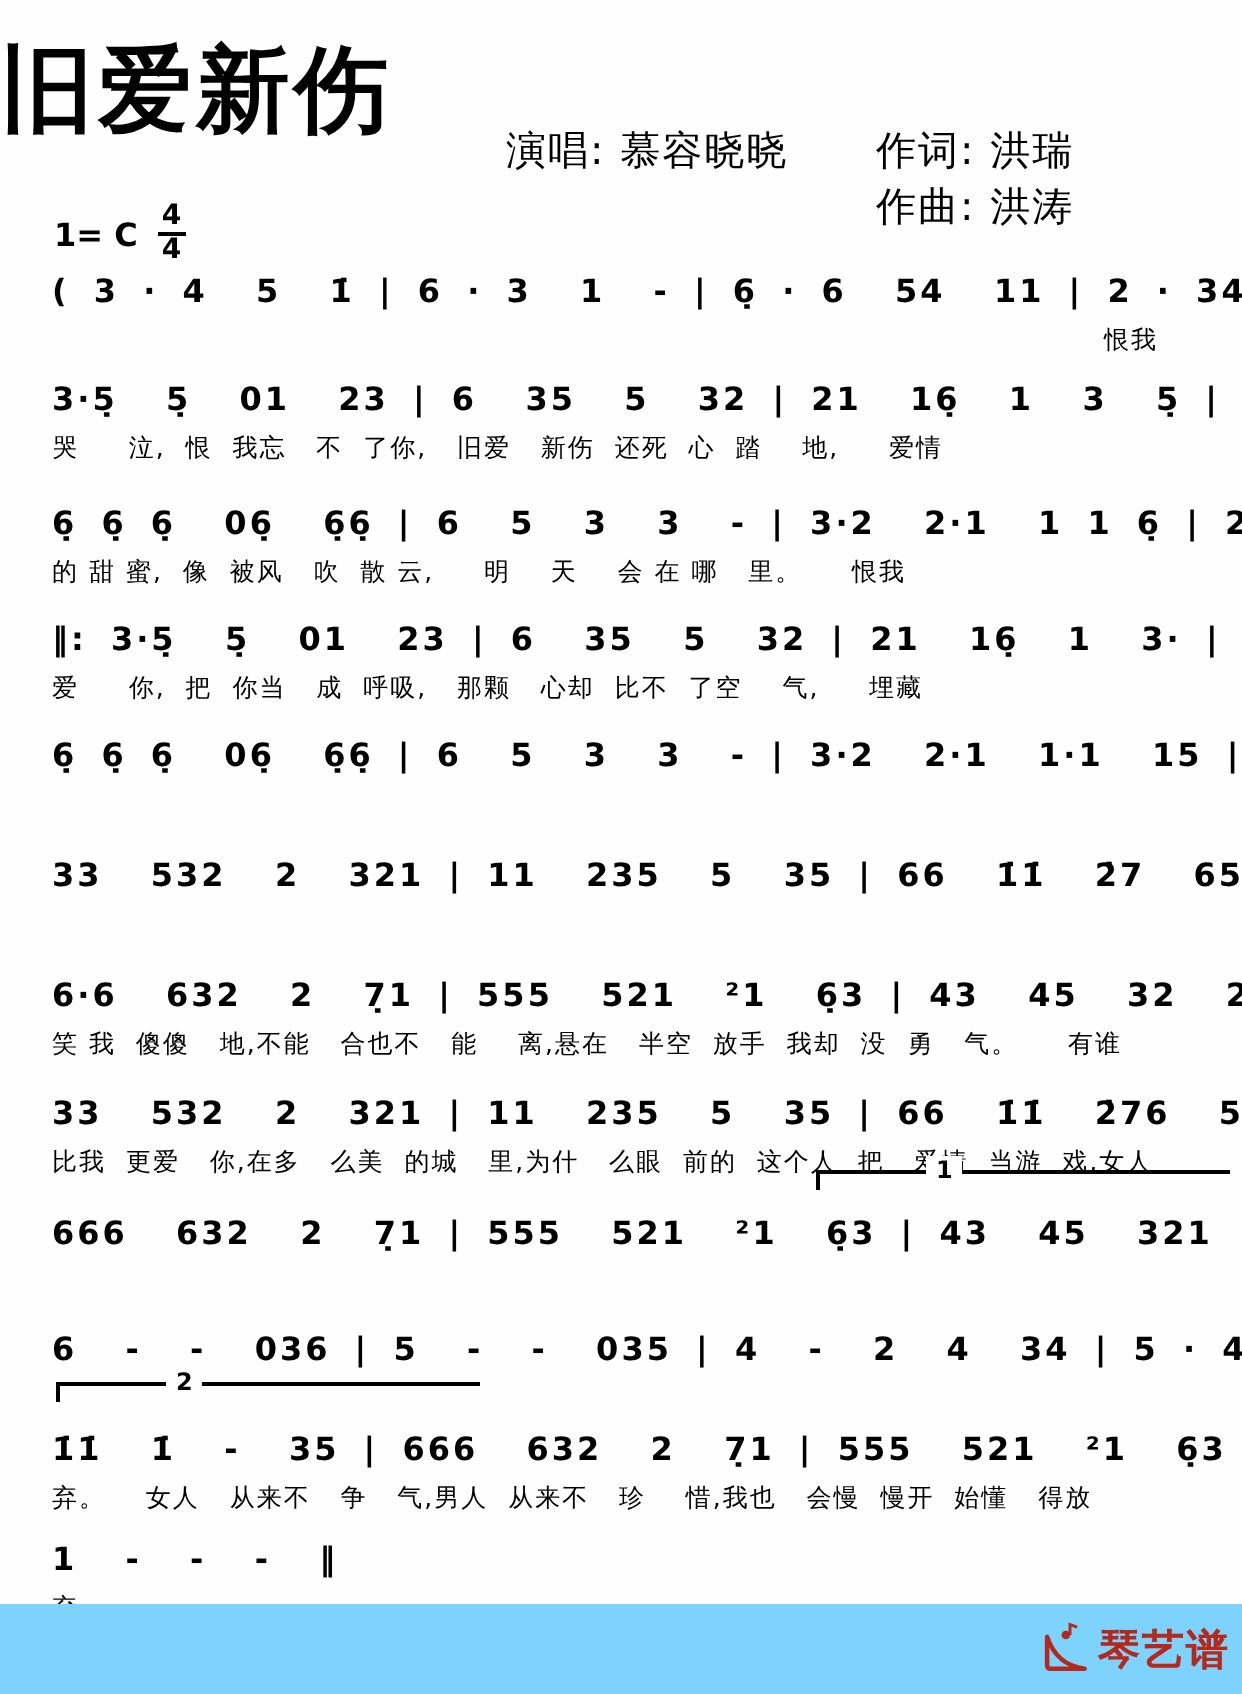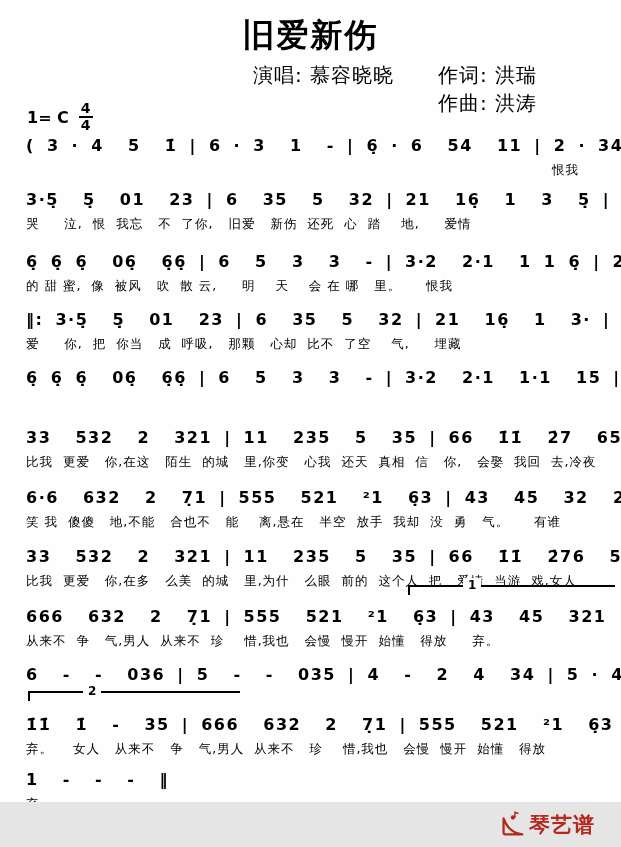--- a/index.html
+++ b/index.html
@@ -10,22 +10,21 @@
     height: 847px;
     background: #fefefe;
     font-family: "DejaVu Sans", sans-serif;
     color: #000;
     overflow: hidden;
   }
   
   .title {
     position: absolute;
     top: 14px; left: 0; right: 0;
-    text-align: center;
-    font-size: 32px;
+    font-size: 47px;
     font-weight: bold;
     letter-spacing: 2px;
   }
   .keysig {
     position: absolute;
     top: 62px; left: 27px;
     font-size: 16px;
     font-weight: bold;
     display: flex;
     align-items: center;
@@ -94,25 +93,25 @@
   .volta1 { left: 408px; top: 585px; width: 207px; }
   .volta1 .volta-num { left: 55px; }
   .volta2 { left: 28px; top: 691px; width: 212px; }
   .volta2 .volta-num { left: 55px; }
 
   
   .footer-band {
     position: absolute;
     left: 0; right: 0; bottom: 0;
     height: 45px;
-    background: #e5e5e5;
+    background: #7dd3fc;
     display: flex;
     align-items: center;
     justify-content: flex-end;
-    padding-right: 26px;
+    padding-right: 6px;
   }
   .brand {
     display: flex;
     align-items: center;
     gap: 2px;
   }
   .brand-text {
     color: #b5281e;
     font-size: 21px;
     font-weight: bold;
@@ -160,36 +159,34 @@
       <div class="notation">‖: 3·5̣  5̣  01  23 | 6  35  5  32 | 21  16̣  1  3· | 5̣  -  0  17̣ |</div>
       <div class="lyrics">爱     你,  把  你当   成  呼吸,   那颗   心却  比不  了空    气,     埋藏</div>
     </div>
 
     <div class="system" style="height:60px">
       <div class="notation">6̣ 6̣ 6̣  06̣  6̣6̣ | 6  5  3  3  - | 3·2  2·1  1·1  15 | 5  -  -  12 |</div>
     </div>
 
     <div class="system" style="height:60px">
       <div class="notation">33  532  2  321 | 11  235  5  35 | 66  1̇1̇  2̇7  655 | 65  32  3  35 |</div>
-      <div class="lyrics">比我  更爱   你,在这   陌生  的城   里,你变   心我  还天  真相  信   你,   会娶  我回  去,冷夜</div>
     </div>
 
     <div class="system" style="height:59px">
       <div class="notation">6·6  632  2  7̣1 | 555  521  ²1  6̣3 | 43  45  32  211 | 2  -  -  12 |</div>
       <div class="lyrics">笑 我  傻傻   地,不能   合也不   能    离,悬在   半空  放手  我却  没  勇   气。     有谁</div>
     </div>
 
     <div class="system" style="height:60px">
       <div class="notation">33  532  2  321 | 11  235  5  35 | 66  1̇1̇  2̇76  55 | 65  32  3  35 |</div>
       <div class="lyrics">比我  更爱   你,在多   么美  的城   里,为什   么眼  前的  这个人  把   爱情  当游  戏,女人</div>
     </div>
 
     <div class="system" style="height:58px">
       <div class="notation">666  632  2  7̣1 | 555  521  ²1  6̣3 | 43  45  321  12 | 11  1  -  (035 |</div>
-      <div class="lyrics">从来不  争   气,男人  从来不  珍    惜,我也   会慢  慢开  始懂   得放     弃。</div>
     </div>
 
     <div class="system" style="height:50px">
       <div class="notation">6  -  -  036 | 5  -  -  035 | 4  -  2  4  34 | 5 · 43  2 )  12 :‖</div>
       <div class="lyrics"></div>
     </div>
 
     <div class="system" style="height:55px">
       <div class="notation">1̇1̇  1̇  -  35 | 666  632  2  7̣1 | 555  521  ²1  6̣3 | 43  45  321  1̇21 |</div>
       <div class="lyrics">弃。    女人   从来不   争   气,男人  从来不   珍    惜,我也   会慢  慢开  始懂   得放</div>

